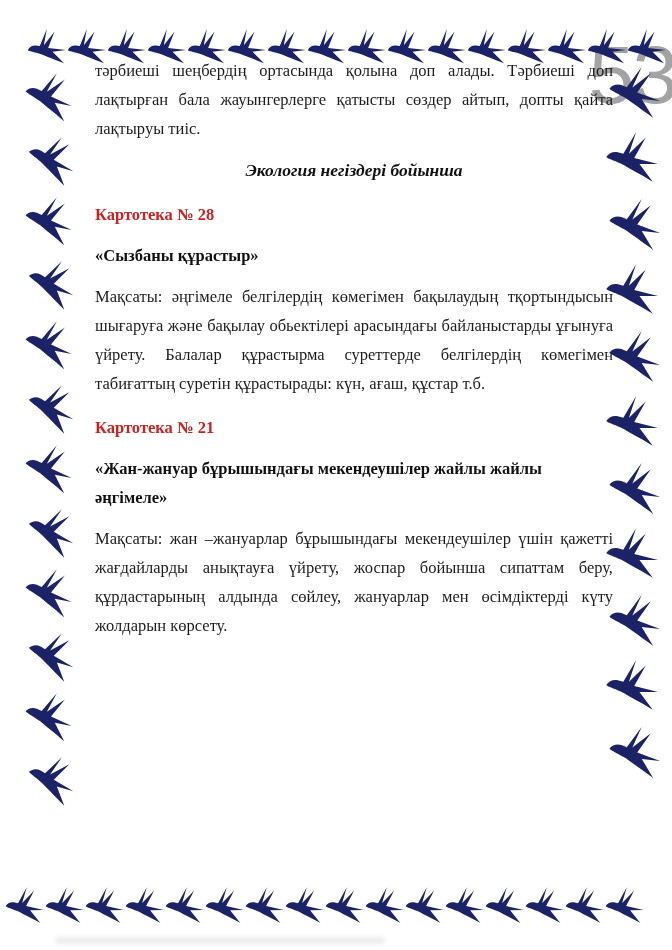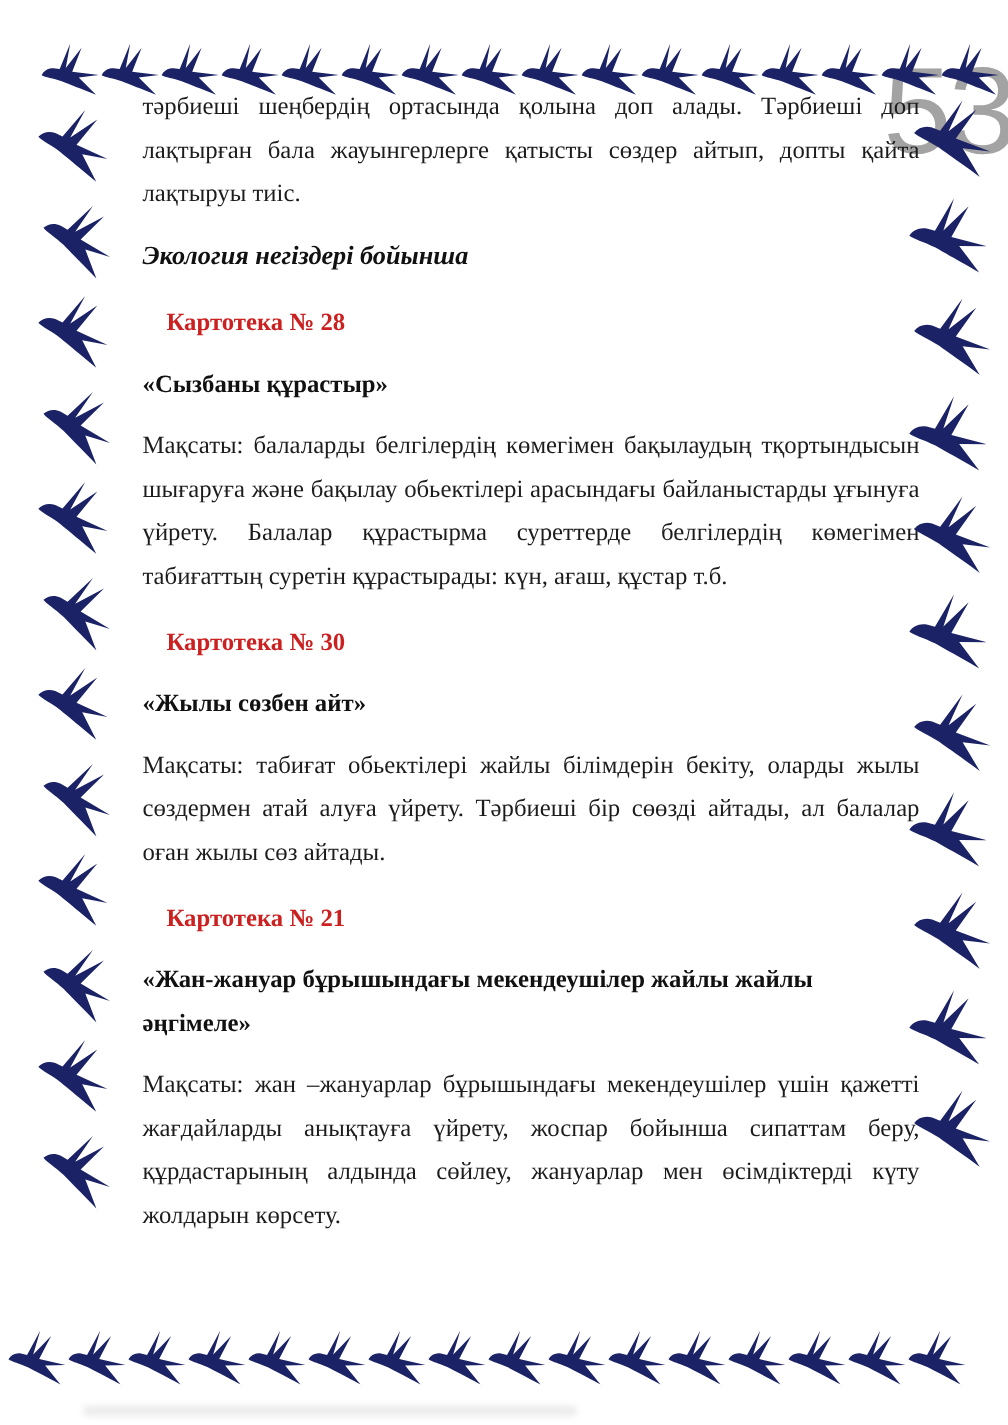--- a/index.html
+++ b/index.html
@@ -20,25 +20,25 @@
   }
 
   
   .content{
     position:absolute;top:56px;left:95px;width:518px;z-index:2;
     color:var(--ink,#1c1c1c);
     font-size:16.5px;line-height:29px;
   }
   .para{margin:0 0 13px 0;text-align:justify;}
   .section-title{
-    margin:9px 0 11px 0;
+    margin:9px 0 11px 0;text-align:center;
     font-size:17.5px;font-weight:bold;font-style:italic;color:#111;
   }
   .card-label{
-    margin:15px 0 12px 16px;font-size:16.5px;font-weight:bold;
+    margin:15px 0 12px 0;font-size:16.5px;font-weight:bold;
     color:var(--red,#cb2121);
   }
   .card-title{
     margin:4px 0 12px 0;font-size:16.5px;font-weight:bold;color:#111;
   }
   .goal{font-weight:normal;}
 
   
   .border-top,.border-bottom{
     position:absolute;left:26px;right:0;display:flex;z-index:3;
@@ -299,31 +299,26 @@
   </svg>
 </div>
 
   <div class="content">
     <p class="para">тәрбиеші шеңбердің ортасында қолына доп алады. Тәрбиеші доп лақтырған бала жауынгерлерге қатысты сөздер айтып, допты қайта лақтыруы тиіс.</p>
     <h2 class="section-title">Экология негіздері бойынша</h2>
     <div id="cards">
   <section class="card">
     <h3 class="card-label">Картотека № 28</h3>
     <h4 class="card-title">«Сызбаны құрастыр»</h4>
-    <p class="para"><b class="goal">Мақсаты:</b><span class="goal-text"> балаларды белгілердің көмегімен бақылаудың тқортындысын шығаруға және бақылау обьектілері арасындағы байланыстарды ұғынуға үйрету. Балалар құрастырма суреттерде белгілердің көмегімен табиғаттың суретін құрастырады: күн, ағаш, құстар т.б.</span></p>
+    <p class="para"><b class="goal">Мақсаты:</b><span class="goal-text"> әңгімеле белгілердің көмегімен бақылаудың тқортындысын шығаруға және бақылау обьектілері арасындағы байланыстарды ұғынуға үйрету. Балалар құрастырма суреттерде белгілердің көмегімен табиғаттың суретін құрастырады: күн, ағаш, құстар т.б.</span></p>
   </section>
 
   <section class="card">
   </section>
 
-  <section class="card">
-    <h3 class="card-label">Картотека № 30</h3>
-    <h4 class="card-title">«Жылы сөзбен айт»</h4>
-    <p class="para"><b class="goal">Мақсаты:</b><span class="goal-text"> табиғат обьектілері жайлы білімдерін бекіту, оларды жылы сөздермен атай алуға үйрету. Тәрбиеші бір сөөзді айтады, ал балалар оған жылы сөз айтады.</span></p>
-  </section>
 
   <section class="card">
     <h3 class="card-label">Картотека № 21</h3>
     <h4 class="card-title">«Жан-жануар бұрышындағы мекендеушілер жайлы жайлы әңгімеле»</h4>
     <p class="para"><b class="goal">Мақсаты:</b><span class="goal-text"> жан –жануарлар бұрышындағы мекендеушілер үшін қажетті жағдайларды анықтауға үйрету, жоспар бойынша сипаттам беру, құрдастарының алдында сөйлеу, жануарлар мен өсімдіктерді күту жолдарын көрсету.</span></p>
   </section>
 
 </div>
   </div>
 

